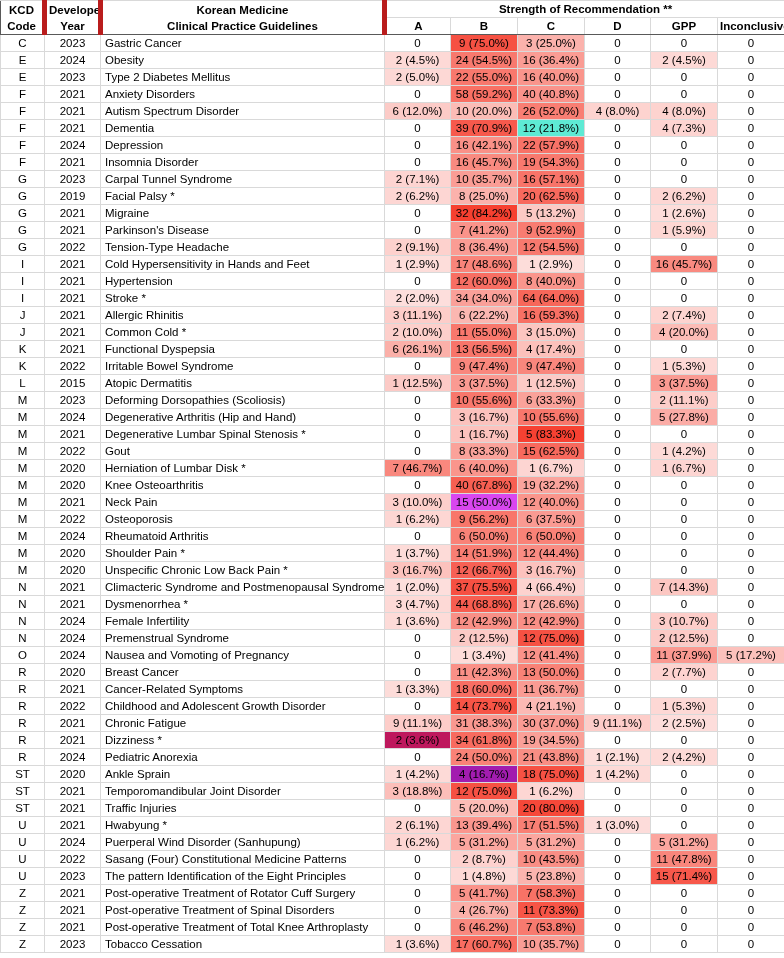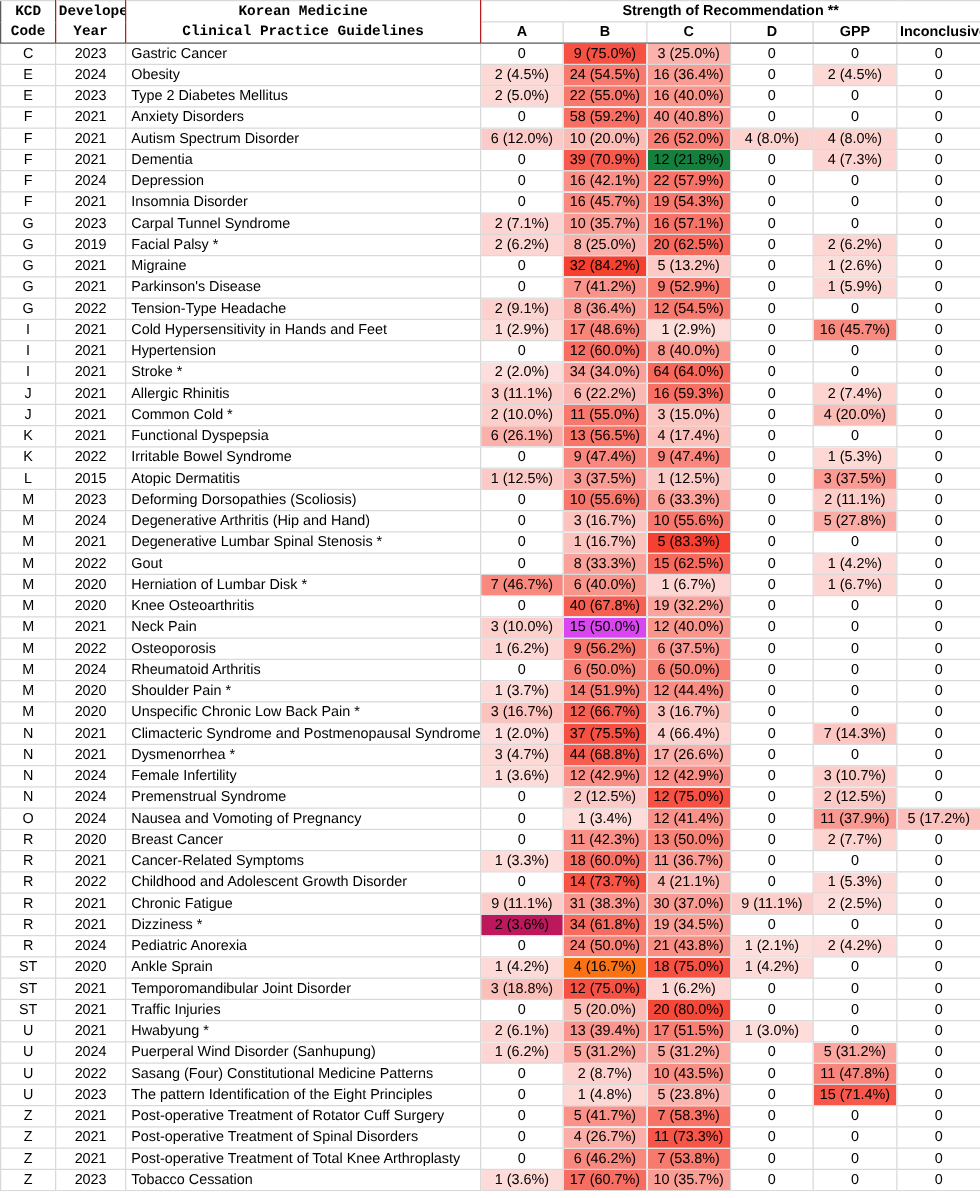--- a/index.html
+++ b/index.html
@@ -26,21 +26,21 @@
     white-space: nowrap;
     box-sizing: border-box;
   }
   td { border: 1px solid #d9d9d9; background: #ffffff; }
   thead th {
     font-weight: bold;
     background: #ffffff;
     border: 1px solid #d9d9d9;
   }
   thead { border-top: 1px solid #595959; }
-  th.dark-side { border-left: 1px solid #595959; border-right: 1px solid #b91c1c; font-family: Liberation Mono, monospace; }
+  th.dark-side { border-left: 1px solid #595959; border-right: 5px solid #b91c1c; }
   thead tr.sub th, thead th.span2 { border-bottom: 1px solid #595959; }
   th.span2 { white-space: pre-line; line-height: 16px; vertical-align: middle; }
   td.title { text-align: left; padding-left: 4px; }
   thead th.group { border-right: 1px solid #595959; }
 </style>
 </head>
 <body>
 
 <div class="frame">
   <table>
@@ -129,21 +129,21 @@
           <td style="background: rgb(253, 211, 207);">4 (8.0%)</td>
           <td style="background: rgb(253, 211, 207);">4 (8.0%)</td>
           <td style="background: rgb(255, 255, 255);">0</td>
         </tr>
         <tr>
           <td>F</td>
           <td>2021</td>
           <td class="title">Dementia</td>
           <td style="background: rgb(255, 255, 255);">0</td>
           <td style="background: rgb(247, 89, 76);">39 (70.9%)</td>
-          <td style="background: #15803d;">12 (21.8%)</td>
+          <td style="background: #5eead4;">12 (21.8%)</td>
           <td style="background: rgb(255, 255, 255);">0</td>
           <td style="background: rgb(253, 212, 209);">4 (7.3%)</td>
           <td style="background: rgb(255, 255, 255);">0</td>
         </tr>
         <tr>
           <td>F</td>
           <td>2024</td>
           <td class="title">Depression</td>
           <td style="background: rgb(255, 255, 255);">0</td>
           <td style="background: rgb(250, 145, 136);">16 (42.1%)</td>
@@ -546,21 +546,21 @@
           <td style="background: rgb(249, 142, 132);">21 (43.8%)</td>
           <td style="background: rgb(253, 222, 219);">1 (2.1%)</td>
           <td style="background: rgb(253, 218, 215);">2 (4.2%)</td>
           <td style="background: rgb(255, 255, 255);">0</td>
         </tr>
         <tr>
           <td>ST</td>
           <td>2020</td>
           <td class="title">Ankle Sprain</td>
           <td style="background: rgb(253, 218, 215);">1 (4.2%)</td>
-          <td style="background: #f97316;">4 (16.7%)</td>
+          <td style="background: #a21caf;">4 (16.7%)</td>
           <td style="background: rgb(246, 81, 67);">18 (75.0%)</td>
           <td style="background: rgb(253, 218, 215);">1 (4.2%)</td>
           <td style="background: rgb(255, 255, 255);">0</td>
           <td style="background: rgb(255, 255, 255);">0</td>
         </tr>
         <tr>
           <td>ST</td>
           <td>2021</td>
           <td class="title">Temporomandibular Joint Disorder</td>
           <td style="background: rgb(252, 190, 185);">3 (18.8%)</td>

